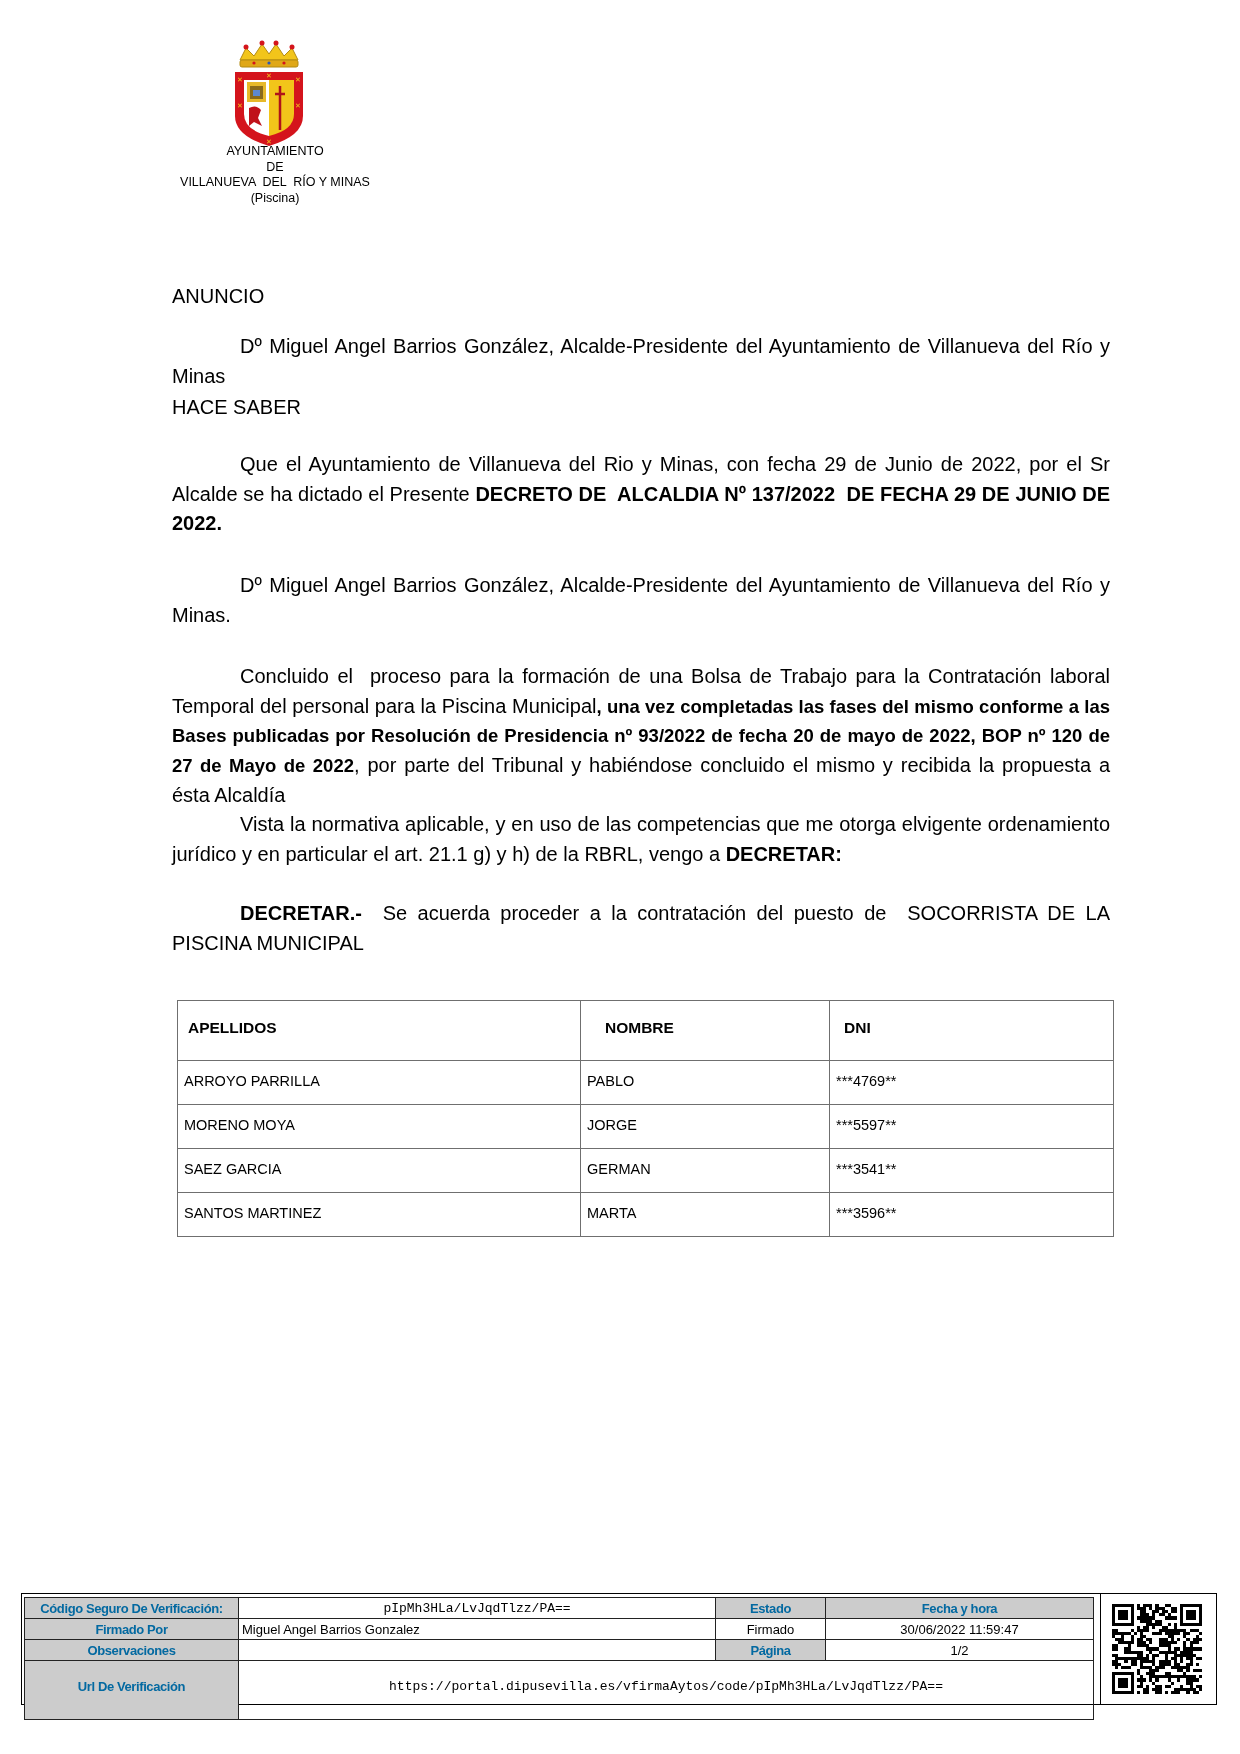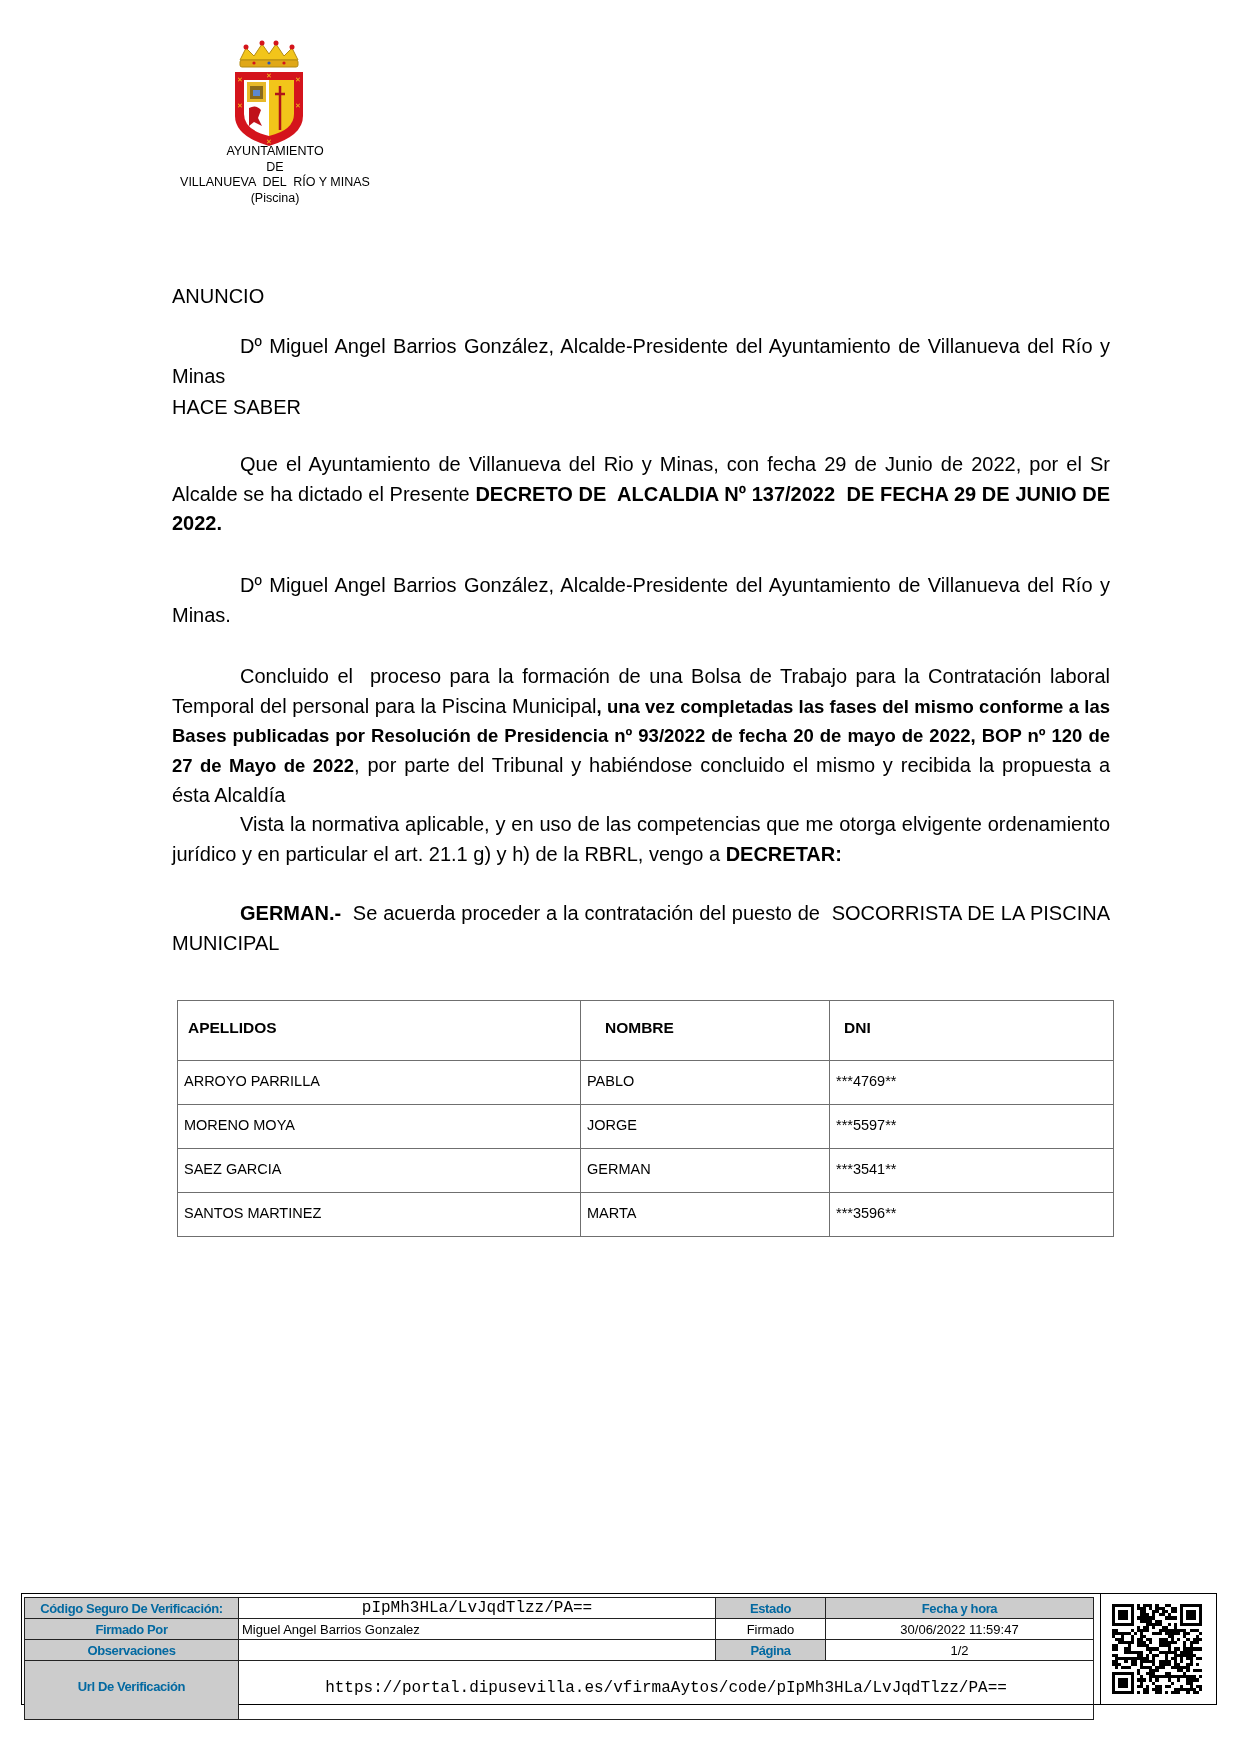--- a/index.html
+++ b/index.html
@@ -22,21 +22,21 @@
   #dtable td.c1 { width: 386px; }
   #dtable td.c2 { width: 218px; }
   #dtable tr.head td.c1 { padding-left: 10px; }
   #dtable tr.head td.c2 { padding-left: 24px; }
   #dtable tr.head td.c3 { padding-left: 14px; }
   
   #fbox { left: 21px; top: 1593px; width: 1196px; height: 112px; border: 1.5px solid #000; box-sizing: border-box; }
   #ftable { position: absolute; left: 24px; top: 1597px; width: 1070px; border-collapse: collapse; }
   #ftable td { border: 1.5px solid #222; font-size: 13px; height: 20px; padding: 0 3px; white-space: nowrap; }
   #ftable td.lab { background: #cccccc; text-align: center; color: #0369a1; font-weight: bold; letter-spacing: -0.4px; }
-  #ftable td.mono { font-family: "Liberation Mono", monospace; text-align: center; font-size: 16px; }
+  #ftable td.mono { font-family: "Liberation Mono", monospace; text-align: center; font-size: 13px; }
   #ftable td.val { text-align: center; }
   #ftable tr.url td { height: 40px; vertical-align: top; padding-top: 18px; }
   #qrcell { left: 1100px; top: 1594px; width: 116px; height: 110px; border-left: 1.5px solid #000; box-sizing: border-box; }
   #qr { left: 1112px; top: 1604px; width: 90px; height: 90px; }
 </style>
 </head>
 <body>
 
 <svg id="crest" class="abs" viewBox="0 0 74 110">
 
@@ -95,21 +95,21 @@
 
 <div class="p" style="top:662px">
   <span class="ind"></span><span style="white-space:pre-wrap">Concluido el  proceso para la formación de una Bolsa de Trabajo para la Contratación laboral Temporal del personal para la Piscina Municipal</span><span class="bsm">, una vez completadas las fases del mismo conforme a las Bases publicadas por Resolución de Presidencia nº 93/2022 de fecha 20 de mayo de 2022, BOP nº 120 de 27 de Mayo de 2022</span><span>, por parte del Tribunal y habiéndose concluido el mismo y recibida la propuesta a ésta Alcaldía</span>
 </div>
 
 <div class="p" style="top:810px">
   <span class="ind"></span><span>Vista la normativa aplicable, y en uso de las competencias que me otorga elvigente ordenamiento jurídico y en particular el art. 21.1 g) y h) de la RBRL, vengo a </span><b>DECRETAR:</b>
 </div>
 
 <div class="p" style="top:899px">
-  <span class="ind"></span><b>GERMAN.-</b><span style="white-space:pre-wrap">  Se acuerda proceder a la contratación del puesto de  SOCORRISTA DE LA PISCINA MUNICIPAL</span>
+  <span class="ind"></span><b>DECRETAR.-</b><span style="white-space:pre-wrap">  Se acuerda proceder a la contratación del puesto de  SOCORRISTA DE LA PISCINA MUNICIPAL</span>
 </div>
 
 <table id="dtable">
   <tbody>
       <tr class="head">
     <td class="c1">APELLIDOS</td>
     <td class="c2">NOMBRE</td>
     <td class="c3">DNI</td>
   </tr>
   <tr>

